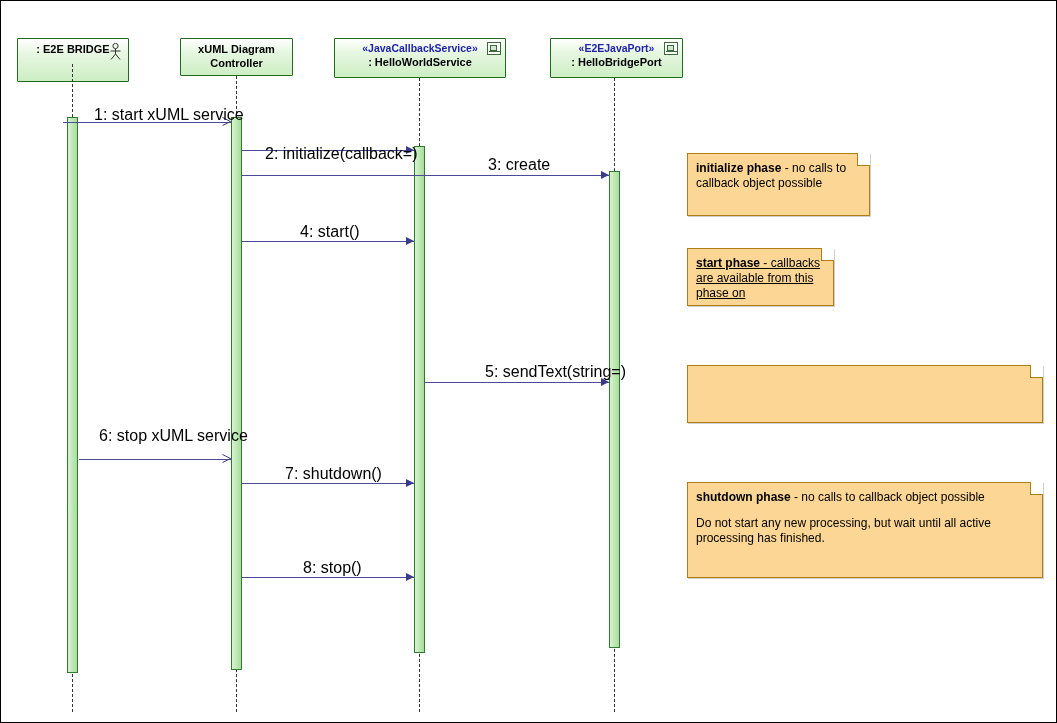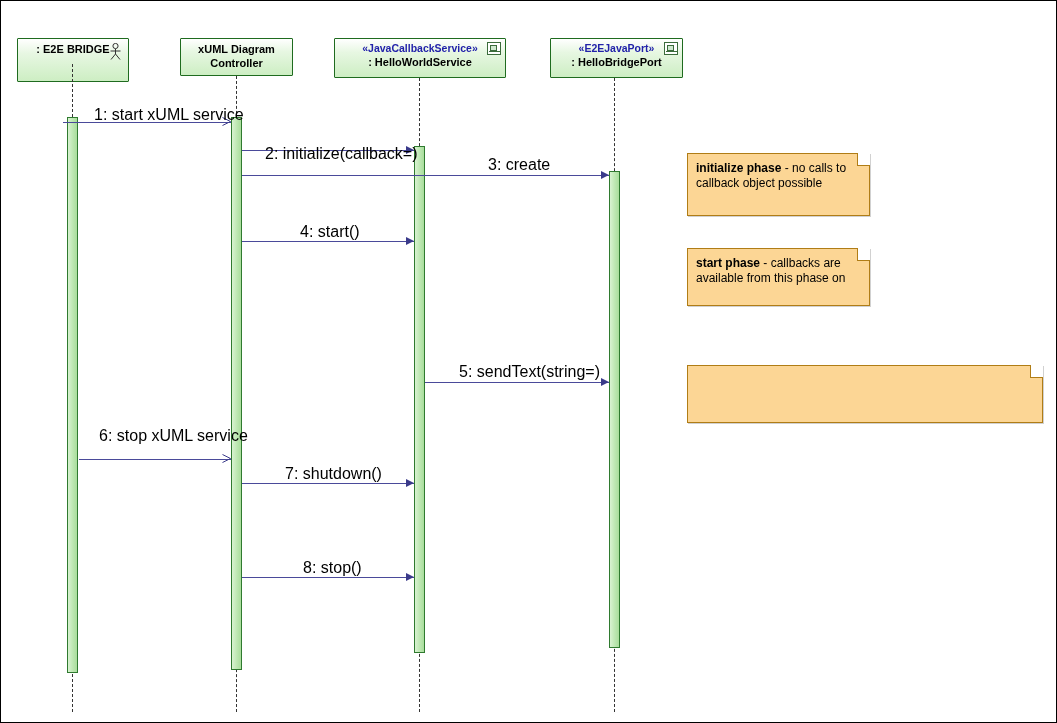--- a/index.html
+++ b/index.html
@@ -244,21 +244,21 @@
   <div class="msg" style="left:241px; top:174px; width:367px;"></div>
   <div class="arrowhead" style="left:600px; top:170px;"></div>
   <div class="msg-label" style="left:487px; top:155px;">3: create</div>
 
   <div class="msg" style="left:241px; top:240px; width:172px;"></div>
   <div class="arrowhead" style="left:405px; top:236px;"></div>
   <div class="msg-label" style="left:299px; top:222px;text-align:right;">4: start()</div>
 
   <div class="msg" style="left:424px; top:381px; width:184px;"></div>
   <div class="arrowhead" style="left:600px; top:377px;"></div>
-  <div class="msg-label" style="left:458px; top:362px;">5: sendText(string=)</div>
+  <div class="msg-label" style="left:484px; top:362px;">5: sendText(string=)</div>
 
   <div class="msg" style="left:78px; top:458px; width:152px;"></div>
   <svg class="arrowhead open" style="left:221px; top:453px;" viewBox="0 0 9 9">
     <polyline points="0.5,0.5 8.5,4.5 0.5,8.5" fill="none" stroke="#3a3a8a" stroke-width="1"></polyline>
   </svg>
   <div class="msg-label" style="left:98px; top:426px;">6: stop xUML service</div>
 
   <div class="msg" style="left:241px; top:482px; width:172px;"></div>
   <div class="arrowhead" style="left:405px; top:478px;"></div>
   <div class="msg-label" style="left:284px; top:464px;">7: shutdown()</div>
@@ -267,26 +267,33 @@
   <div class="arrowhead" style="left:405px; top:572px;"></div>
   <div class="msg-label" style="left:302px; top:558px;">8: stop()</div>
 
   <div class="note" style="left:686px; top:152px; width:183px; height:63px;">
     <div class="fold"></div>
     <p>
       <b>initialize phase</b><span> - no calls to callback object possible</span>
     </p>
   </div>
 
-  <div class="note" style="left:686px; top:247px; width:183px; height:58px;">
+  <div class="note" style="left:686px; top:247px; width:147px; height:58px;text-decoration:underline;">
     <div class="fold"></div>
     <p>
       <b>start phase</b><span> - callbacks are available from this phase on</span>
     </p>
   </div>
 
   <div class="note" style="left:686px; top:364px; width:356px; height:58px;">
     <div class="fold"></div>
   </div>
 
+  <div class="note" style="left:686px; top:481px; width:356px; height:96px;">
+    <div class="fold"></div>
+    <p>
+      <b>shutdown phase</b><span> - no calls to callback object possible</span>
+    </p>
+    <p>Do not start any new processing, but wait until all active processing has finished.</p>
+  </div>
 
 
 </div>
 
 </body></html>

